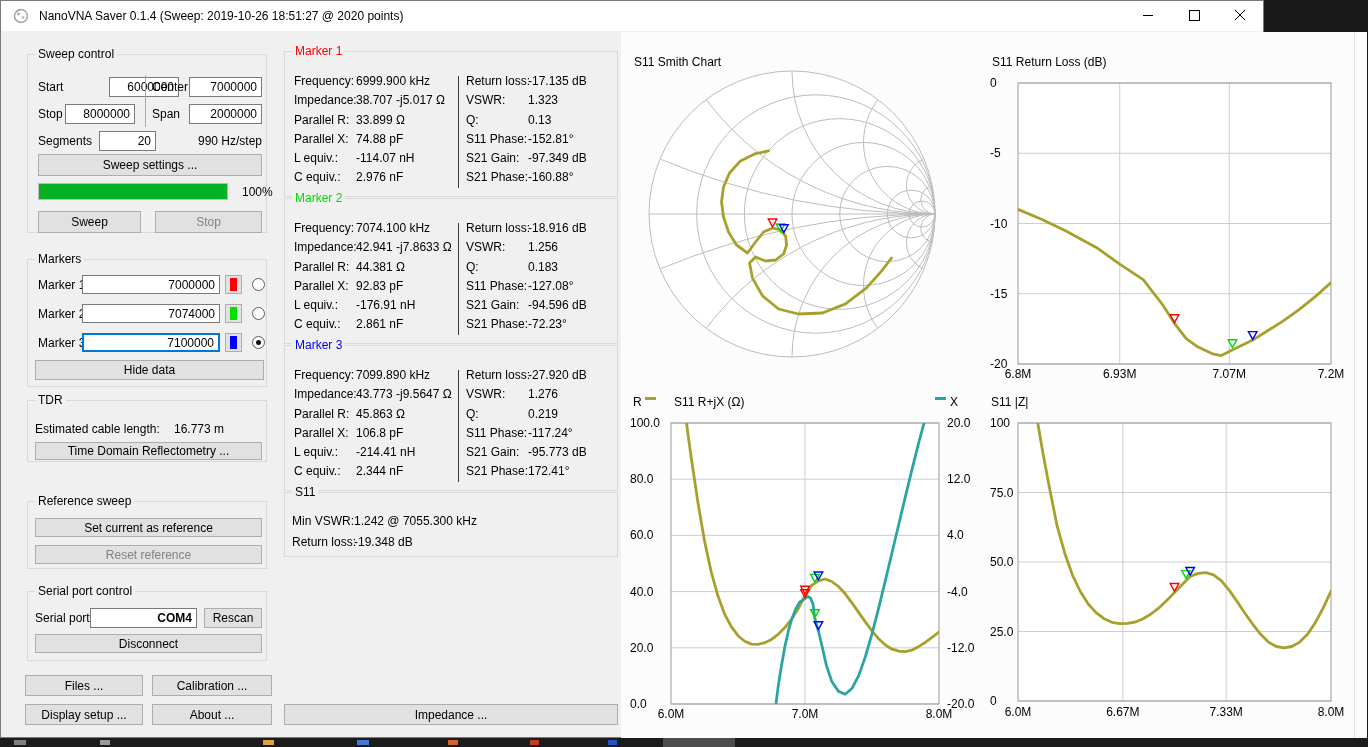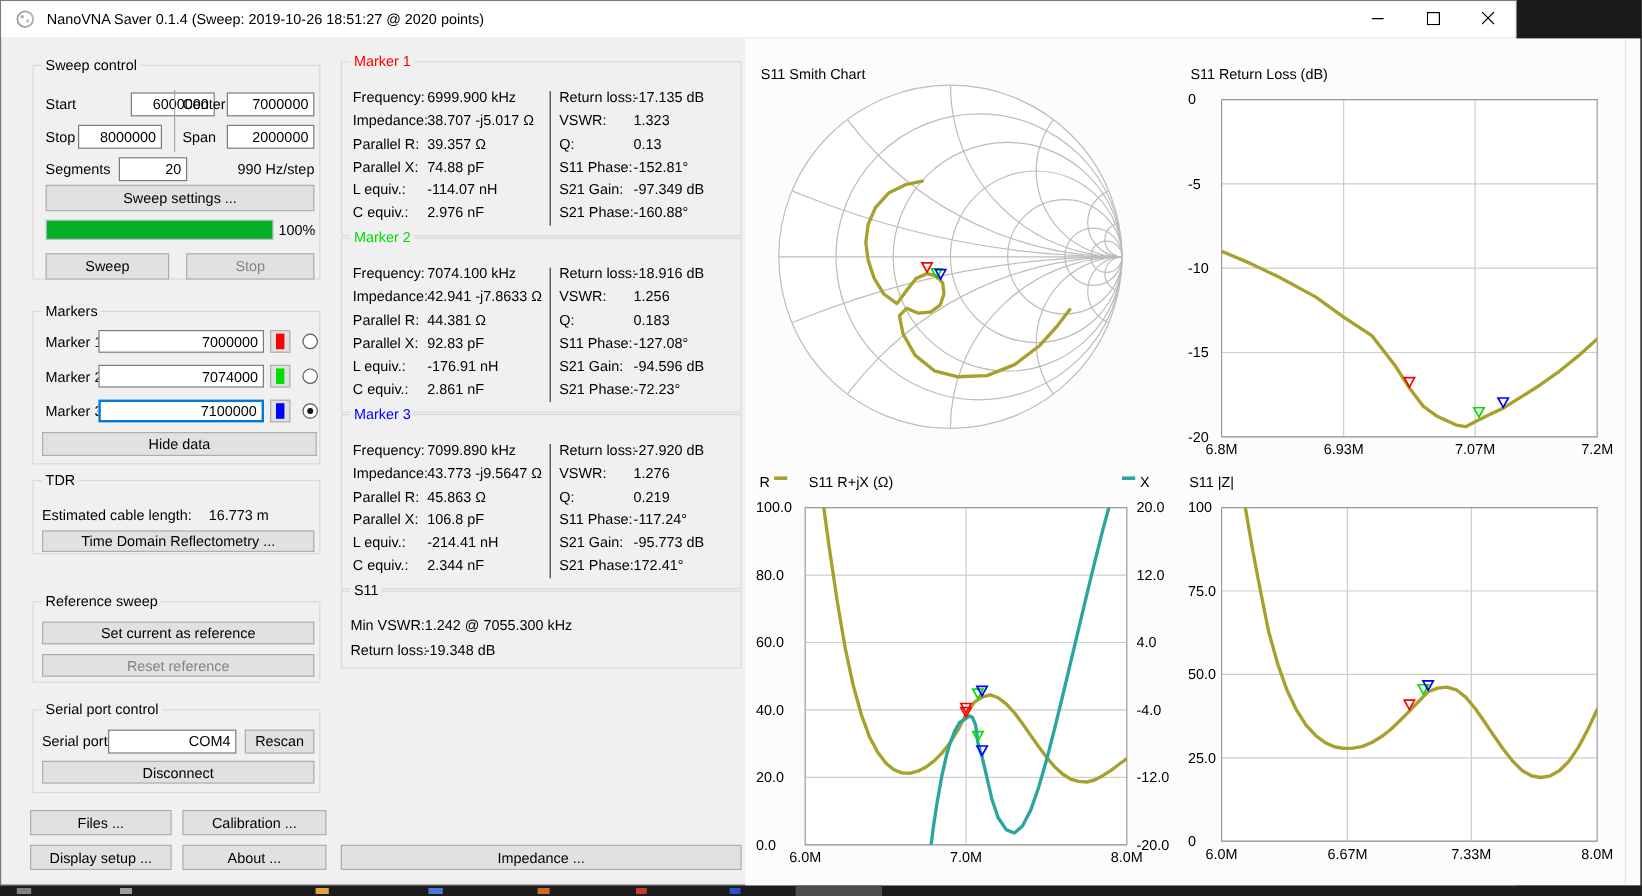--- a/index.html
+++ b/index.html
@@ -92,21 +92,21 @@
     <span class="lbl" style="left:124px;top:52px">Span</span>
     <input class="inp" style="left: 161px; top: 49px; width: 73px; height: 20px;" value="2000000">
     <div class="vsep" style="left:117px;top:20px;height:52px"></div>
     <span class="lbl" style="left:10px;top:79px">Segments</span>
     <input class="inp" style="left: 71px; top: 76px; width: 57px; height: 20px;" value="20">
     <span class="lbl" style="left:144px;top:79px;width:90px;text-align:right">990 Hz/step</span>
     <div class="btn" style="left:10px;top:99px;width:224px;height:22px">Sweep settings ...</div>
     <div class="progress" style="left:10px;top:128px;width:190px;height:17px">
         <div class="fill" style="width:100%"></div>
       </div>
-    <span class="lbl" style="left:204px;top:130px">100%</span>
+    <span class="lbl" style="left:214px;top:130px">100%</span>
     <div class="btn" style="left:10px;top:156px;width:103px;height:22px">Sweep</div>
     <div class="btn disabled" style="left:127px;top:156px;width:107px;height:22px">Stop</div>
   </div>
 
   <div class="gb" style="left:26px;top:258px;width:240px;height:128px">
     <span class="gb-t">Markers</span>
     <div class="mk-row">
       <span class="lbl" style="left:10px;top:18px">Marker 1</span>
       <input class="inp" style="left: 54px; top: 15px; width: 138px; height: 19px;" value="7000000">
       <span class="swatch" style="left:197px;top:15px;width:17px;height:19px">
@@ -142,37 +142,37 @@
 
   <div class="gb" style="left:26px;top:500px;width:240px;height:68px">
     <span class="gb-t">Reference sweep</span>
     <div class="btn disabled" style="left:7px;top:43px;width:227px;height:19px">Reset reference</div>
     <div class="btn" style="left:7px;top:16px;width:227px;height:19px">Set current as reference</div>
   </div>
 
   <div class="gb" style="left:26px;top:590px;width:240px;height:70px">
     <span class="gb-t">Serial port control</span>
     <span class="lbl" style="left:7px;top:19px">Serial port</span>
-    <input class="inp" style="left: 62px; top: 16px; width: 107px; height: 20px;" value="COM4">
+    <input class="inp" style="left: 62px; top: 16px; width: 107px; height: 20px; font-weight: bold;" value="COM4">
     <div class="btn" style="left:176px;top:16px;width:58px;height:20px">Rescan</div>
     <div class="btn" style="left:7px;top:42px;width:227px;height:19px">Disconnect</div>
   </div>
 
   <div class="btn" style="left:24px;top:674px;width:118px;height:21px">Files ...</div>
   <div class="btn" style="left:151px;top:674px;width:120px;height:21px">Calibration ...</div>
   <div class="btn" style="left:24px;top:703px;width:118px;height:21px">Display setup ...</div>
   <div class="btn" style="left:151px;top:703px;width:120px;height:21px">About ...</div>
   <div class="btn" style="left:283px;top:703px;width:334px;height:21px">Impedance ...</div>
 
   <div class="gb" id="md-0" style="left:283px;top:50px;width:334px;height:146px">
     <span class="gb-t" style="color: rgb(255, 0, 0);">Marker 1</span>
     <div class="kv-col" style="left:9px;top:22px;width:164px">
         <div class="kv-row"><span class="kv-label">Frequency:</span><span class="kv-value">6999.900 kHz</span></div>
         <div class="kv-row"><span class="kv-label">Impedance:</span><span class="kv-value">38.707 -j5.017 Ω</span></div>
-        <div class="kv-row"><span class="kv-label">Parallel R:</span><span class="kv-value">39.357 Ω</span></div>
+        <div class="kv-row"><span class="kv-label">Parallel R:</span><span class="kv-value">33.899 Ω</span></div>
         <div class="kv-row"><span class="kv-label">Parallel X:</span><span class="kv-value">74.88 pF</span></div>
         <div class="kv-row"><span class="kv-label">L equiv.:</span><span class="kv-value">-114.07 nH</span></div>
         <div class="kv-row"><span class="kv-label">C equiv.:</span><span class="kv-value">2.976 nF</span></div>
       </div>
     <div class="mdsep" style="left:173px;top:24px;height:112px"></div>
     <div class="kv-col" style="left:181px;top:22px;width:146px">
         <div class="kv-row"><span class="kv-label">Return loss:</span><span class="kv-value">-17.135 dB</span></div>
         <div class="kv-row"><span class="kv-label">VSWR:</span><span class="kv-value">1.323</span></div>
         <div class="kv-row"><span class="kv-label">Q:</span><span class="kv-value">0.13</span></div>
         <div class="kv-row"><span class="kv-label">S11 Phase:</span><span class="kv-value">-152.81°</span></div>

